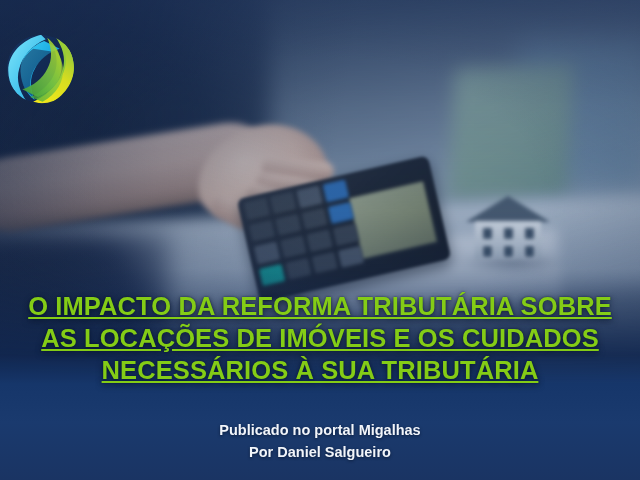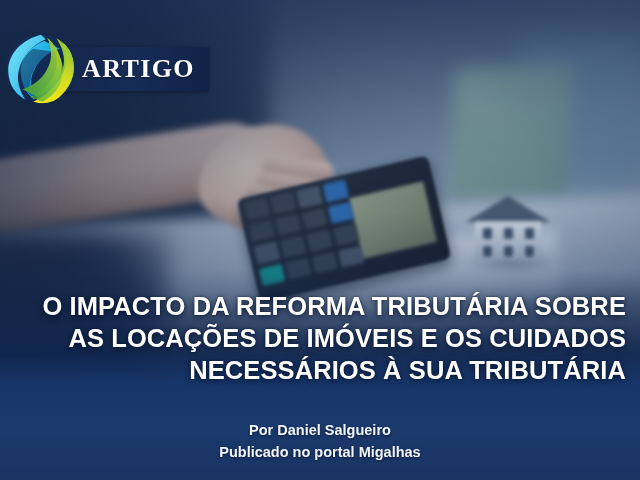--- a/index.html
+++ b/index.html
@@ -255,29 +255,30 @@
     position: absolute;
     left: 0; top: 0;
     width: 78px; height: 78px;
   }
 
   
   .headline {
     position: absolute;
     left: 0; right: 0;
     top: 290px;
-    text-align: right;
-    color: #ffffff;
+    text-align: center;
+    color: #84cc16;
     font-weight: 700;
     font-size: 25.5px;
     line-height: 32px;
     letter-spacing: .1px;
     text-shadow: 0 2px 6px rgba(6,18,42,.85), 0 0 2px rgba(6,18,42,.6);
     padding: 0 14px;
     box-sizing: border-box;
+    text-decoration: underline;
   }
   .headline .ln { display: block; white-space: nowrap; }
 
   .byline {
     position: absolute;
     left: 0; right: 0;
     top: 419px;
     text-align: center;
     color: #f2f5fa;
     font-weight: 700;
@@ -344,23 +345,20 @@
     </div>
 
     <div class="photo-blur"></div>
   </div>
 
   <div class="leftdark"></div>
   <div class="vignette"></div>
   <div class="tint"></div>
 
   <div class="brand">
-    <div class="banner">
-      <span class="banner-text">ARTIGO</span>
-    </div>
 
     <svg class="logo" viewBox="0 0 100 100">
       <defs>
         <clipPath id="ball">
             <circle cx="50" cy="50" r="44"></circle>
           </clipPath>
         <linearGradient id="gBlue" x1="0" y1="0" x2="1" y2="1">
           <stop offset="0%" stop-color="#3fd0f4"></stop>
           <stop offset="55%" stop-color="#16a7e0"></stop>
           <stop offset="100%" stop-color="#1463b8"></stop>
@@ -408,17 +406,17 @@
     </svg>
   </div>
 
   <div class="headline">
     <span class="ln">O IMPACTO DA REFORMA TRIBUTÁRIA SOBRE</span>
     <span class="ln">AS LOCAÇÕES DE IMÓVEIS E OS CUIDADOS</span>
     <span class="ln">NECESSÁRIOS À SUA TRIBUTÁRIA</span>
   </div>
 
   <div class="byline">
+    <span class="ln">Publicado no portal Migalhas</span>
     <span class="ln">Por Daniel Salgueiro</span>
-    <span class="ln">Publicado no portal Migalhas</span>
   </div>
 
 </div>
 
 </body></html>

